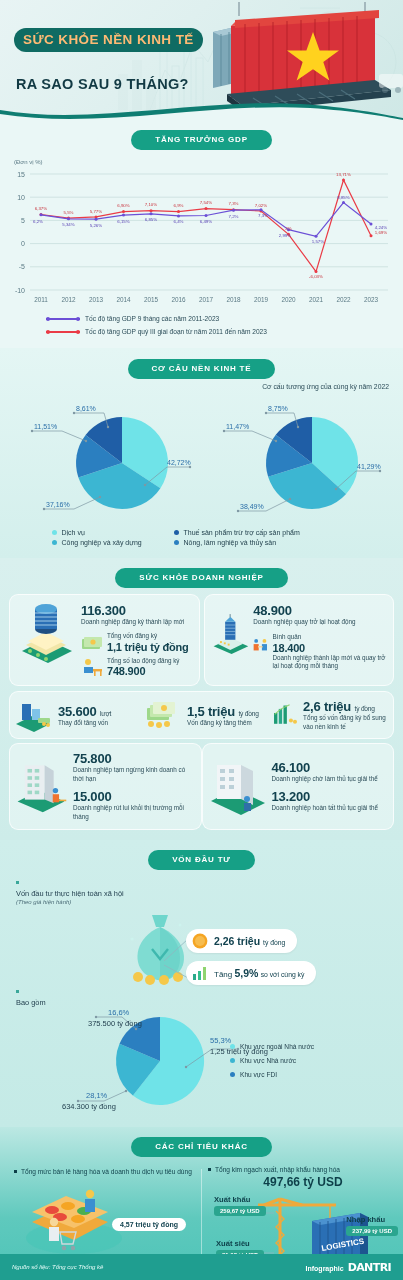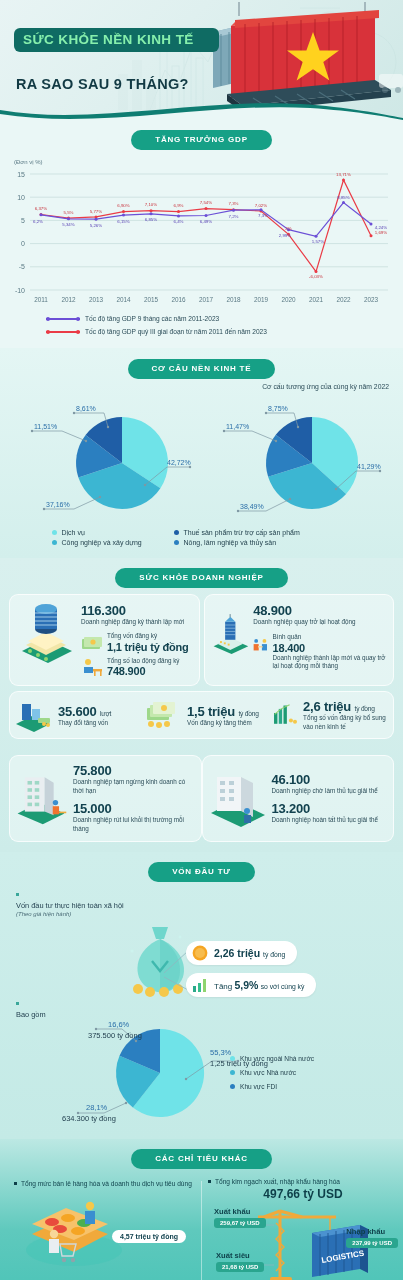--- a/index.html
+++ b/index.html
@@ -28,26 +28,26 @@
     opacity: .5;
   }
   .hero-titles {
     position: absolute;
     left: 14px; top: 28px;
     z-index: 4;
   }
   .title-band {
     display: inline-block;
     background: #0f6b63;
-    color: #86efac;
+    color: #fdba74;
     font-size: 13.5px;
     font-weight: bold;
     letter-spacing: .4px;
-    padding: 4px 25px 5px 9px;
-    border-radius: 6px;
+    padding: 4px 9px 5px 9px;
+    border-radius: 12px;
   }
   .title-sub {
     display: block;
     margin-top: 24px;
     margin-left: 2px;
     color: #123a44;
     font-size: 14.5px;
     font-weight: bold;
     letter-spacing: .3px;
   }
@@ -150,21 +150,21 @@
   .unit-sm { font-size: 6.6px; font-weight: normal; color: #2b4c58; }
 
   .biz-top { display: flex; gap: 4px; }
   .biz-top > div { flex: 1; position: relative; }
 
   .biz-mid { display: flex; gap: 4px; margin: 5px 9px 0; }
   .biz-mid .cell {
     flex: 1; display: flex; align-items: center; gap: 4px;
     padding: 6px 4px;
   }
-  .biz-bot { display: flex; margin: 16px 9px 0; }
+  .biz-bot { display: flex; margin: 4px 9px 0; }
   .biz-bot .cell { flex: 1; display: flex; align-items: center; gap: 3px; padding: 7px 4px; }
 
   
   .inv-bullet {
     display: flex; align-items: flex-start; gap: 5px;
     margin: 8px 0 0 16px; font-size: 7.4px; color: #1d3a4a; flex-direction: column;
   }
   .bullet-sq { width: 3px; height: 3px; background: #3aa79a; margin-top: 3px; flex: none; }
   .inv-sub { font-size: 6px; font-style: italic; color: #4c6d78; margin-top: 1px; }
   .inv-chip {
@@ -997,15 +997,22 @@
             <g fill="#f5c84a">
                 <circle cx="88" cy="56" r="3"></circle>
                 <circle cx="95" cy="58" r="3"></circle>
               </g>
           </svg>
 
         </div>
       </div>
     </div>
 
+    <div class="footer-bar">
+      <span class="src-text">Nguồn số liệu: Tổng cục Thống kê</span>
+      <span class="brand">
+        <span class="pre">Infographic</span>
+        <span class="logo">DANTRI</span>
+      </span>
+    </div>
   </div>
 
 </div>
 
 </body></html>

